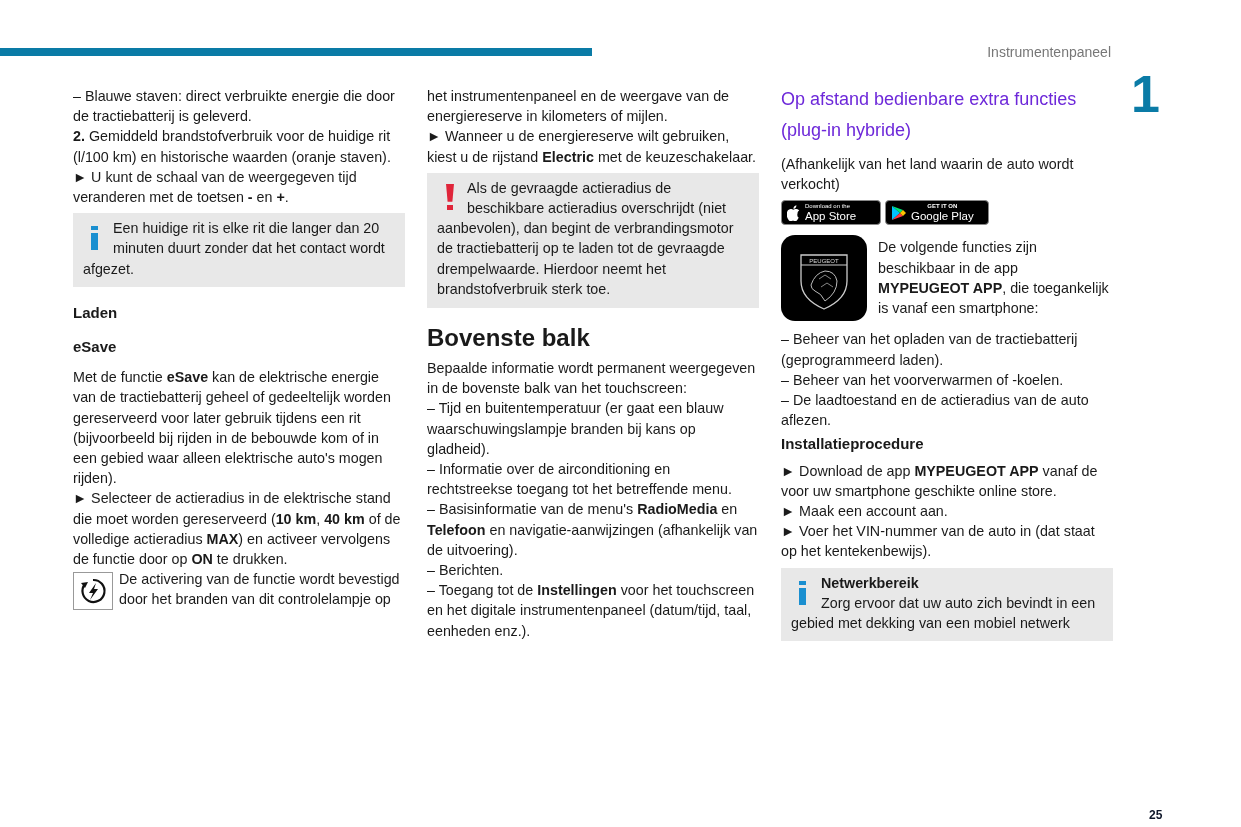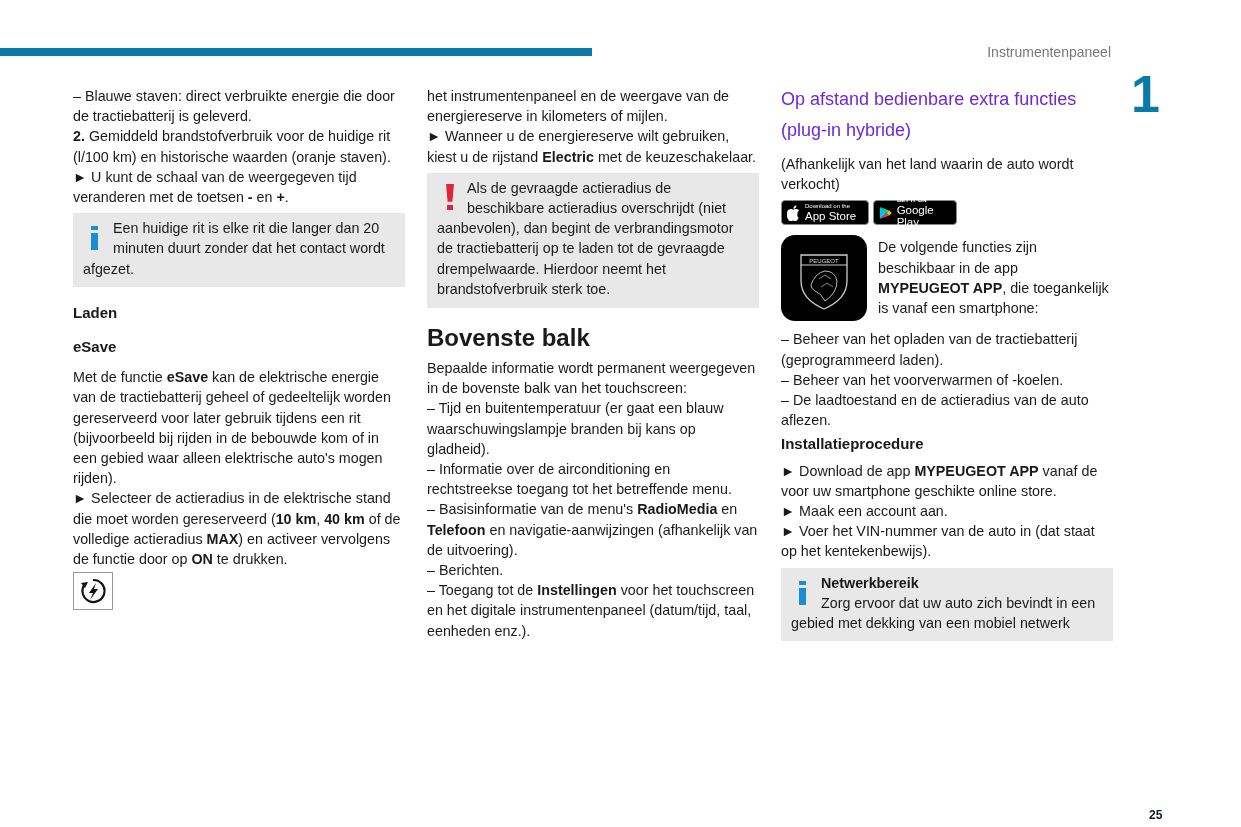--- a/index.html
+++ b/index.html
@@ -65,20 +65,21 @@
   <p><span>►  Selecteer de actieradius in de elektrische stand die moet worden gereserveerd (</span><b>10 km</b><span>, </span><b>40 km</b><span> of de volledige actieradius </span><b>MAX</b><span>) en activeer vervolgens de functie door op </span><b>ON</b><span> te drukken.</span></p>
 
   <div class="lamp-row">
     <div class="lamp-box">
       <svg width="38" height="36" viewBox="0 0 38 36">
         <path d="M11 11 A11 11 0 1 0 19 7" fill="none" stroke="#111" stroke-width="2.2"></path>
         <path d="M7 10 L11 15 L14 9 Z" fill="#111"></path>
         <path d="M22 10 L15 20 L19 20 L16 27 L24 16 L20 16 Z" fill="#111"></path>
       </svg>
     </div>
+    <span>De activering van de functie wordt bevestigd door het branden van dit controlelampje op</span>
   </div>
 </div>
 
 <div class="col col2">
   <p>het instrumentenpaneel en de weergave van de energiereserve in kilometers of mijlen.</p>
   <p><span>►  Wanneer u de energiereserve wilt gebruiken, kiest u de rijstand </span><b>Electric</b><span> met de keuzeschakelaar.</span></p>
 
   <div class="note" style="margin-top:6px; padding-bottom:9px;">
     <span class="icon">
         <span class="warn-glyph"></span>
@@ -93,30 +94,30 @@
   <p><span>–  Basisinformatie van de menu's </span><b>RadioMedia</b><span> en </span><b>Telefoon</b><span> en navigatie-aanwijzingen (afhankelijk van de uitvoering).</span></p>
   <p>–  Berichten.</p>
   <p><span>–  Toegang tot de </span><b>Instellingen</b><span> voor het touchscreen en het digitale instrumentenpaneel (datum/tijd, taal, eenheden enz.).</span></p>
 </div>
 
 <div class="col col3">
   <p class="h1-grey">Op afstand bedienbare extra functies (plug-in hybride)</p>
   <p>(Afhankelijk van het land waarin de auto wordt verkocht)</p>
 
   <div class="store-row">
-    <div class="badge" style="width:88px;">
+    <div class="badge" style="width:100px;">
       <svg width="14" height="16" viewBox="0 0 14 16" style="margin-right:4px;">
         <path d="M10.5 8.5c0-2 1.6-2.8 1.7-2.9-1-1.4-2.4-1.5-2.9-1.5-1.2-.1-2.4.7-3 .7s-1.6-.7-2.6-.7C2.4 4.1 1 5 .3 6.4c-1.4 2.5-.4 6.1 1 8 .6.9 1.4 1.9 2.3 1.9.9 0 1.3-.6 2.4-.6s1.4.6 2.4.6 1.6-.9 2.2-1.8c.7-1 1-2 1-2.1 0 0-1.9-.7-1.1-3.9zM8.6 2.7C9.1 2 9.5 1.1 9.4.2 8.6.3 7.7.8 7.2 1.4c-.5.6-.9 1.5-.8 2.4.9.1 1.7-.4 2.2-1.1z" fill="#fff"></path>
       </svg>
       <span>
           <span class="small">Download on the</span>
           <span class="big">App Store</span>
         </span>
     </div>
-    <div class="badge" style="width:84px;">
+    <div class="badge" style="width:104px;text-align:center;">
       <svg width="16" height="16" viewBox="0 0 16 16" style="margin-right:4px;">
         <path d="M1 1 L9 8 L1 15 Z" fill="#00c2ff"></path>
         <path d="M1 1 L12 5 L9 8 Z" fill="#00e676"></path>
         <path d="M1 15 L12 11 L9 8 Z" fill="#ff3a44"></path>
         <path d="M12 5 L15 8 L12 11 L9 8 Z" fill="#ffc400"></path>
       </svg>
       <span>
           <span class="small" style="font-weight:bold;">GET IT ON</span>
           <span class="big">Google Play</span>
         </span>

